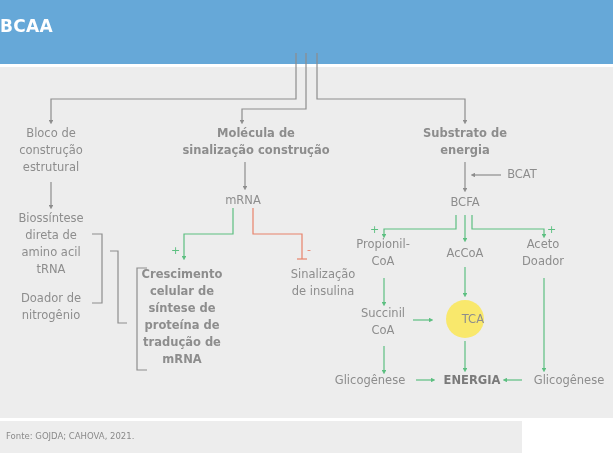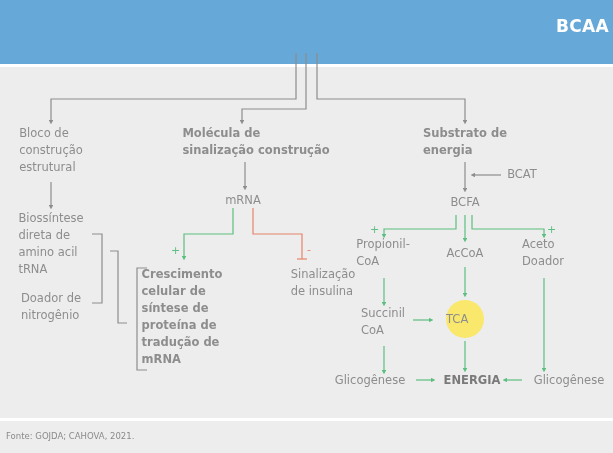--- a/index.html
+++ b/index.html
@@ -1,32 +1,32 @@
 <!DOCTYPE html>
 <html><head>
 <meta charset="utf-8">
 <style>
   html, body { margin:0; padding:0; }
   body { width:613px; height:453px; position:relative; background:#ffffff; overflow:hidden;
          font-family:"DejaVu Sans", sans-serif; }
   .header { position:absolute; left:0; top:0; width:613px; height:64px; background:#66a8d8; }
-  .title { position:absolute; left:0; top:16px; width:609px; text-align:right; color:#ffffff;
+  .title { position:absolute; left:0; top:16px; width:609px; text-align:left; color:#ffffff;
            font-weight:bold; font-size:17px; letter-spacing:0.3px; }
   .body-panel { position:absolute; left:0; top:67px; width:613px; height:351px; background:#ededed; }
-  .footer { position:absolute; left:0; top:421px; width:613px; height:32px; background:#ededed; }
+  .footer { position:absolute; left:0; top:421px; width:522px; height:32px; background:#ededed; }
   .source { position:absolute; left:6px; top:10px; font-size:8.5px; color:#8a8a8a; }
   svg.lines { position:absolute; left:0; top:0; width:613px; height:453px; }
-  .node { position:absolute; text-align:left; color:#8d8d8d; font-size:11.5px; line-height:17px;
+  .node { position:absolute; text-align:center; color:#8d8d8d; font-size:11.5px; line-height:17px;
           white-space:pre-line; transform:translateX(-50%); }
   .bold { font-weight:bold; color:#7a7a7a; }
   .sign { position:absolute; font-size:11px; line-height:11px; }
   .plus { color:#5cbf80; }
   .minus { color:#e8826a; }
   .tca { position:absolute; left:446px; top:300px; width:38px; height:38px; border-radius:50%;
-         background:#f9e86c; display:flex; align-items:center; justify-content:flex-start;
+         background:#f9e86c; display:flex; align-items:center; justify-content:flex-end;
          color:#8d8d8d; font-size:11.5px; }
 </style>
 </head>
 <body>
 
 <div class="header">
   <div class="title">BCAA</div>
 </div>
 <div class="body-panel"></div>
 <div class="footer">

